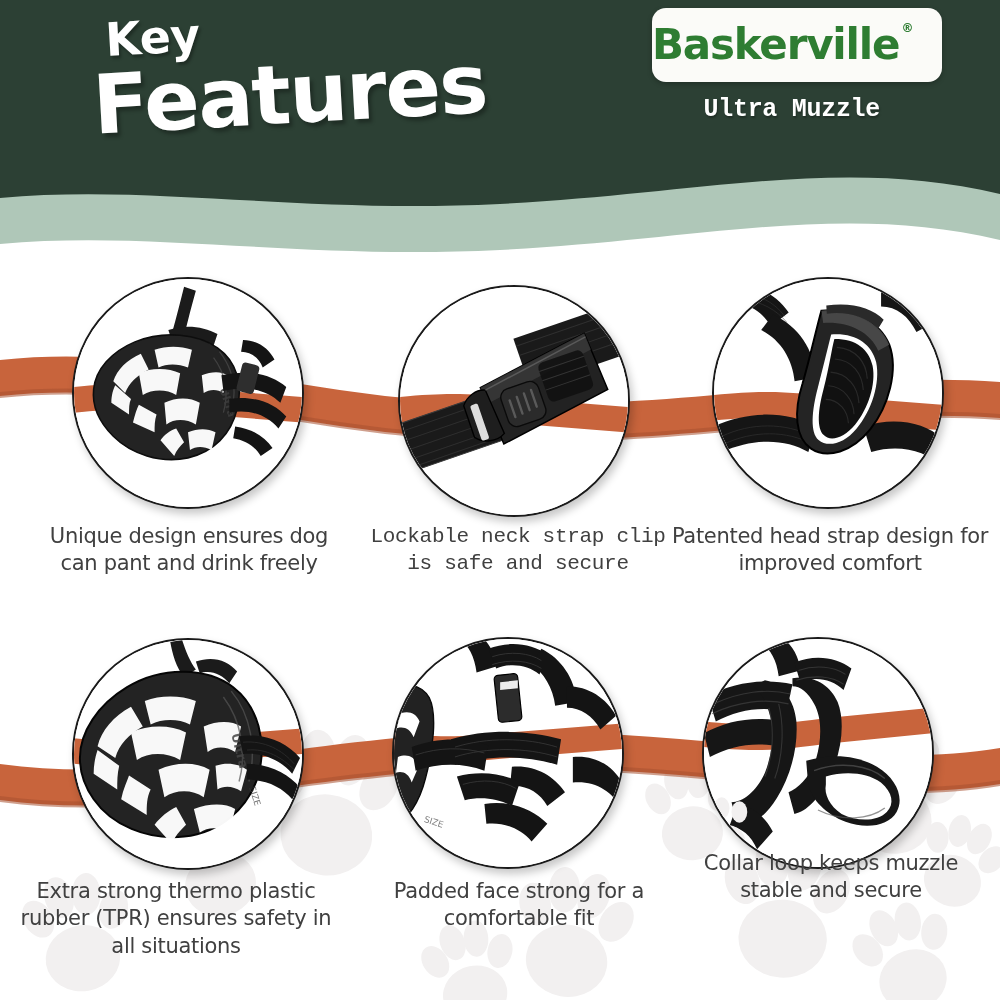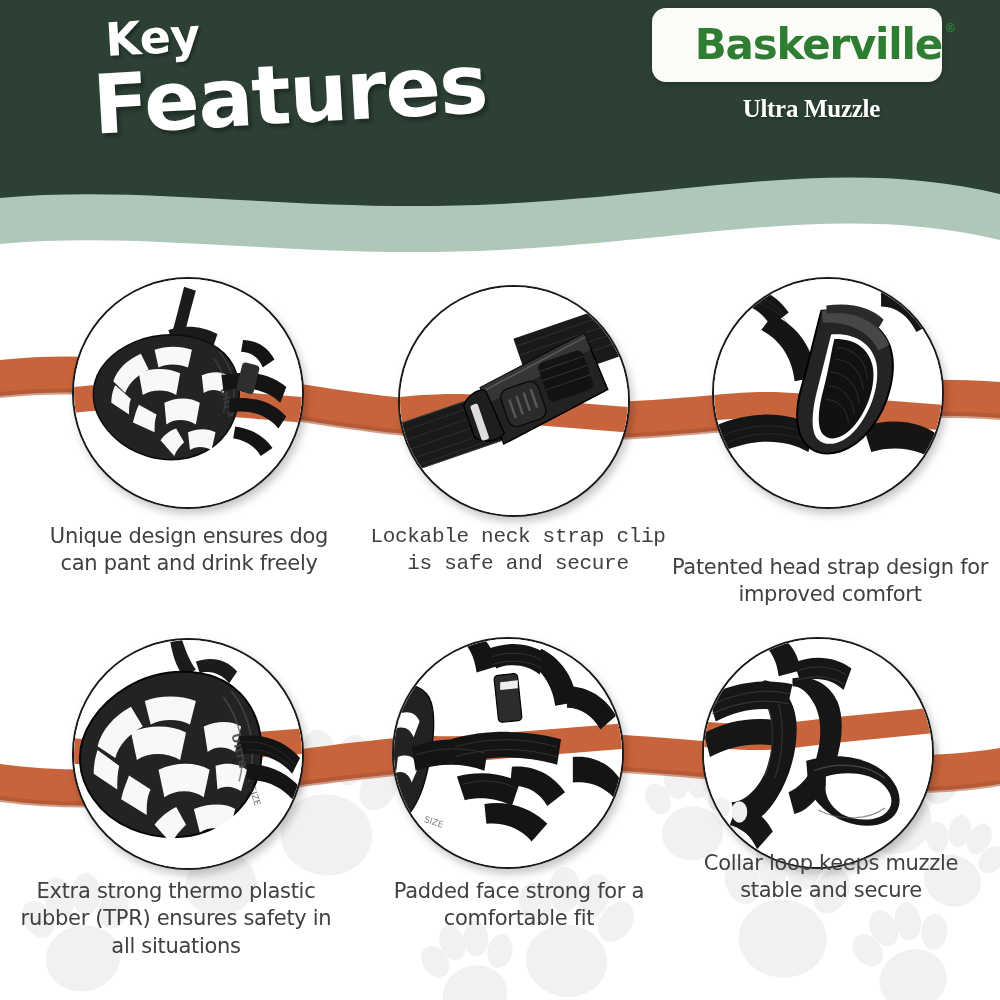--- a/index.html
+++ b/index.html
@@ -80,21 +80,21 @@
     position: absolute;
     right: 58px;
     top: 8px;
     width: 290px;
     height: 74px;
     background: #fbfbf8;
     border-radius: 14px;
     box-shadow: 0 2px 5px rgba(0,0,0,0.25);
     display: flex;
     align-items: center;
-    justify-content: flex-end;
+    justify-content: flex-start;
   }
 
   #logo-wordmark {
     position: relative;
     font-family: "DejaVu Sans", sans-serif;
     font-weight: bold;
     font-size: 42px;
     color: #2E7D32;
     letter-spacing: -1.2px;
     line-height: 1;
@@ -106,21 +106,21 @@
     right: -13px;
     font-size: 12px;
     font-weight: bold;
     color: #2E7D32;
   }
 
   #logo-subtitle {
     position: absolute;
     right: 120px;
     top: 95px;
-    font-family: Liberation Serif, serif;
+    font-family: Liberation Mono, monospace;
     font-weight: bold;
     font-size: 25px;
     color: #ffffff;
     letter-spacing: -0.3px;
     text-shadow: 1px 2px 2px rgba(0,0,0,0.28);
     white-space: nowrap;
   }
 
   
   .ribbon {
@@ -161,21 +161,21 @@
     text-align: center;
     font-family: "DejaVu Sans", sans-serif;
     font-size: 21px;
     font-weight: normal;
     color: #404040;
     line-height: 1.30;
     letter-spacing: -0.3px;
   }
   #caption-1 { left: 34px;  top: 523px; width: 310px; }
   #caption-2 { left: 368px; top: 523px; width: 300px; font-family: Liberation Mono, monospace; }
-  #caption-3 { left: 670px; top: 554px; width: 320px; }
+  #caption-3 { left: 670px; top: 523px; width: 320px; }
   #caption-4 { left: 17px;  top: 878px; width: 318px; }
   #caption-5 { left: 372px; top: 878px; width: 294px; }
   #caption-6 { left: 672px; top: 850px; width: 318px; }
 </style>
 </head>
 <body>
 
 <div id="infographic">
 
   <svg id="paw-layer" viewBox="0 0 1000 1000" preserveAspectRatio="none">

